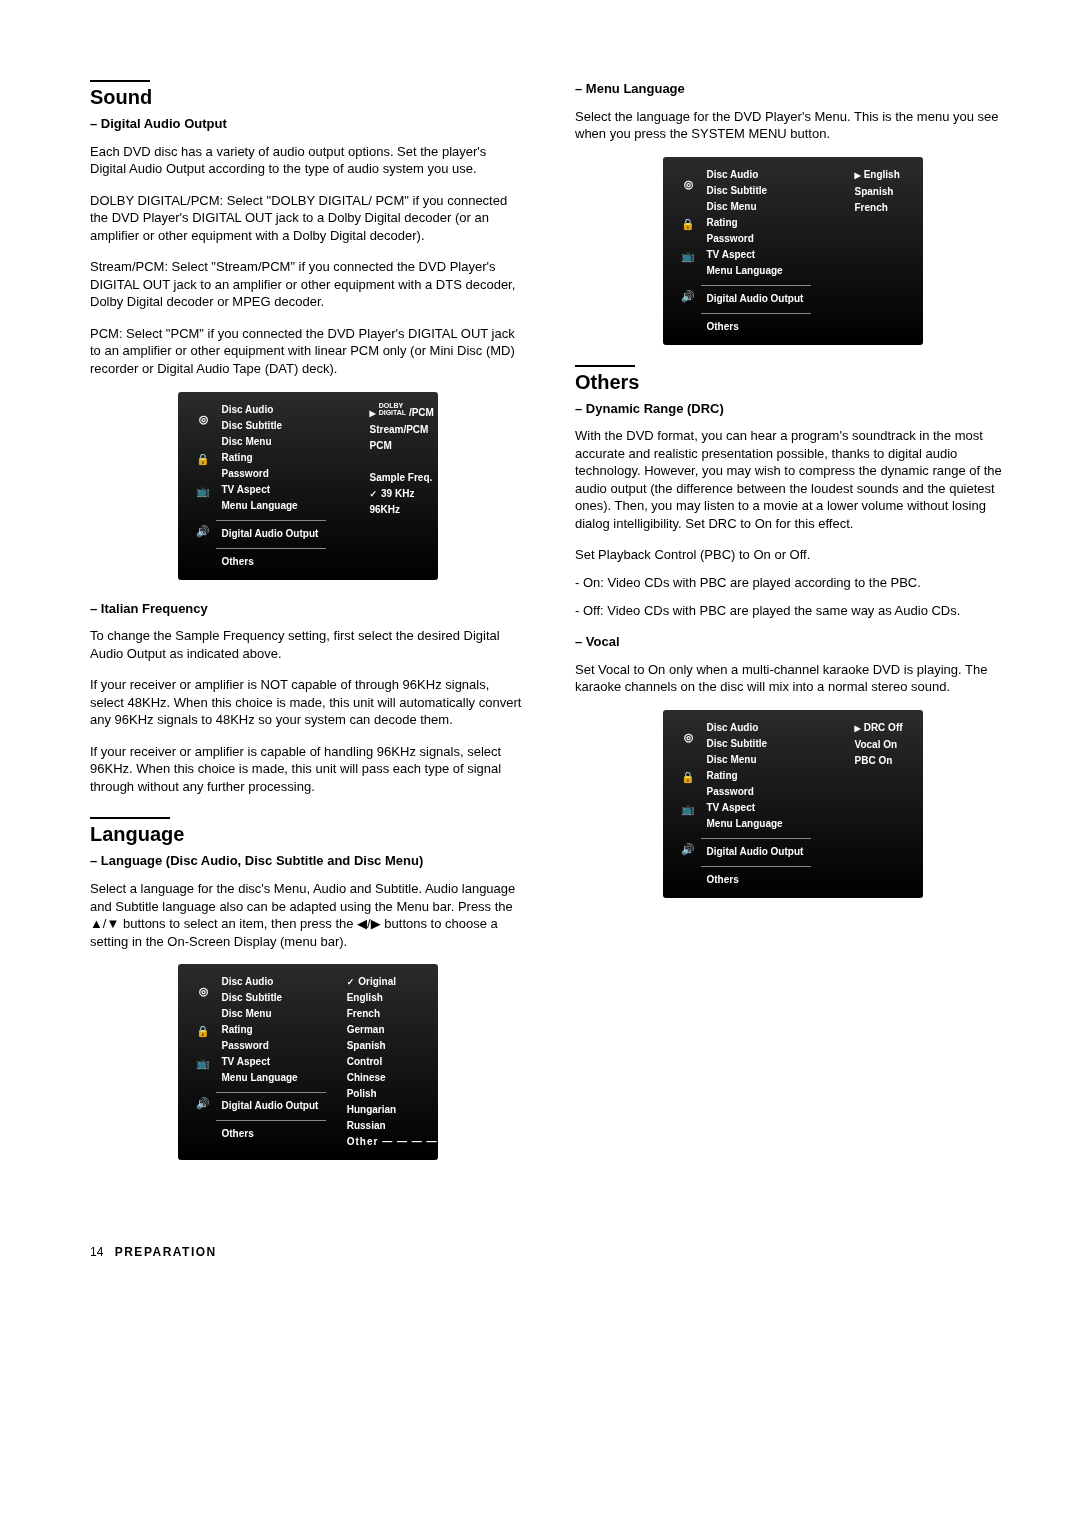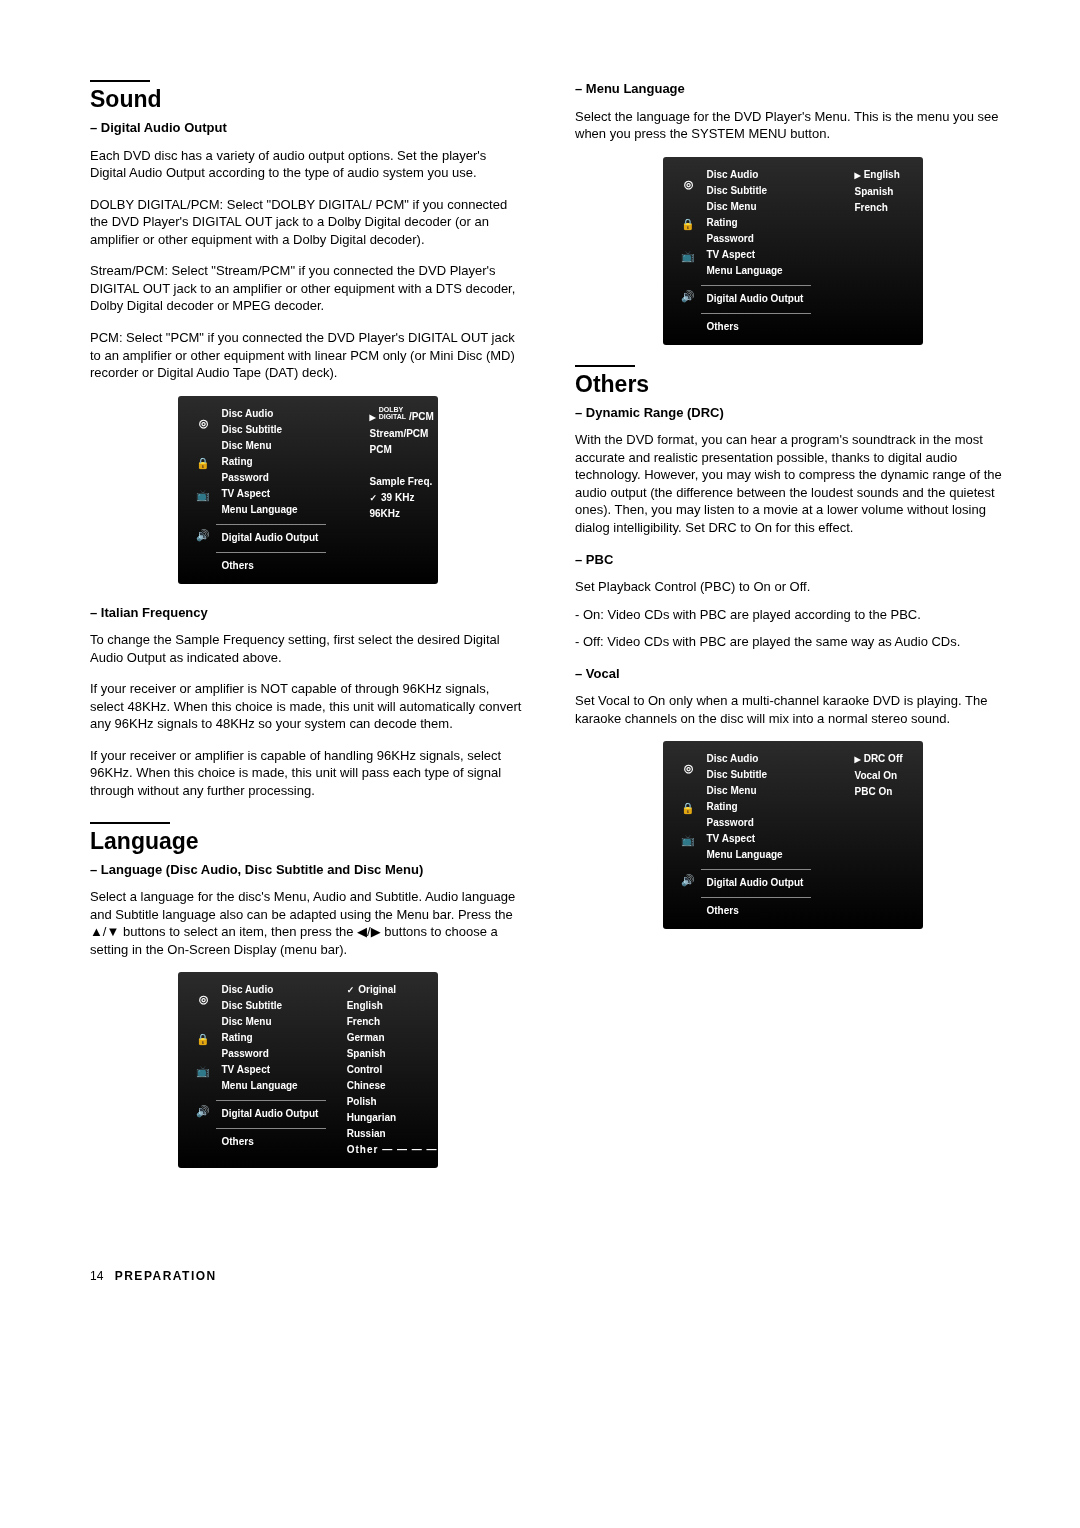--- a/index.html
+++ b/index.html
@@ -22,21 +22,21 @@
     border-top: 2px solid #000;
     width: 60px;
     margin-bottom: 2px;
   }
   .rule-long {
     border-top: 2px solid #000;
     width: 80px;
     margin-bottom: 2px;
   }
   h2 {
-    font-size: 23px;
+    font-size: 20px;
     font-weight: bold;
     margin: 0 0 4px 0;
   }
   h3 {
     font-size: 13px;
     font-weight: bold;
     margin: 0 0 4px 0;
   }
   h3.dash::before {
     content: "–   ";
@@ -76,21 +76,21 @@
   }
   .ic {
     position: absolute;
     left: 18px;
     width: 16px;
     height: 16px;
     text-align: center;
     font-size:11px;
   }
   .footer {
-    margin-top: 80px;
+    margin-top: 64px;
     font-size: 12px;
   }
   .footer .pn { font-weight: normal; margin-right:8px;}
   .footer .lbl { font-weight: bold; letter-spacing: 1.5px; font-variant: small-caps;}
   .tri::before { content:"▶"; font-size:8px; margin-right:3px; display:inline-block;}
   .check::before { content:"✓"; font-size:9px; margin-right:4px; display:inline-block;}
   .dashes { letter-spacing:1px;}
   .tiny {font-size:7px; display:inline-block; line-height:7px; vertical-align:1px;}
 </style>
 </head>
@@ -213,21 +213,20 @@
         <div class="mi">French</div>
       </div>
     </div>
 
     <div class="rule"></div>
     <h2>Others</h2>
 
     <h3 class="dash">Dynamic Range (DRC)</h3>
     <p>With the DVD format, you can hear a program's soundtrack in the most accurate and realistic presentation possible, thanks to digital audio technology. However, you may wish to compress the dynamic range of the audio output (the difference between the loudest sounds and the quietest ones). Then, you may listen to a movie at a lower volume without losing dialog intelligibility. Set DRC to On for this effect.</p>
 
-    <h3 class="dash">PBC</h3>
     <p style="margin-bottom:2px">Set Playback Control (PBC) to On or Off.</p>
     <p style="margin-bottom:2px">- On: Video CDs with PBC are played according to the PBC.</p>
     <p>- Off: Video CDs with PBC are played the same way as Audio CDs.</p>
 
     <h3 class="dash">Vocal</h3>
     <p>Set Vocal to On only when a multi-channel karaoke DVD is playing. The karaoke channels on the disc will mix into a normal stereo sound.</p>
 
     <div class="menu-box">
       <div class="menu-left">
         <span class="ic" style="top:10px">◎</span>

